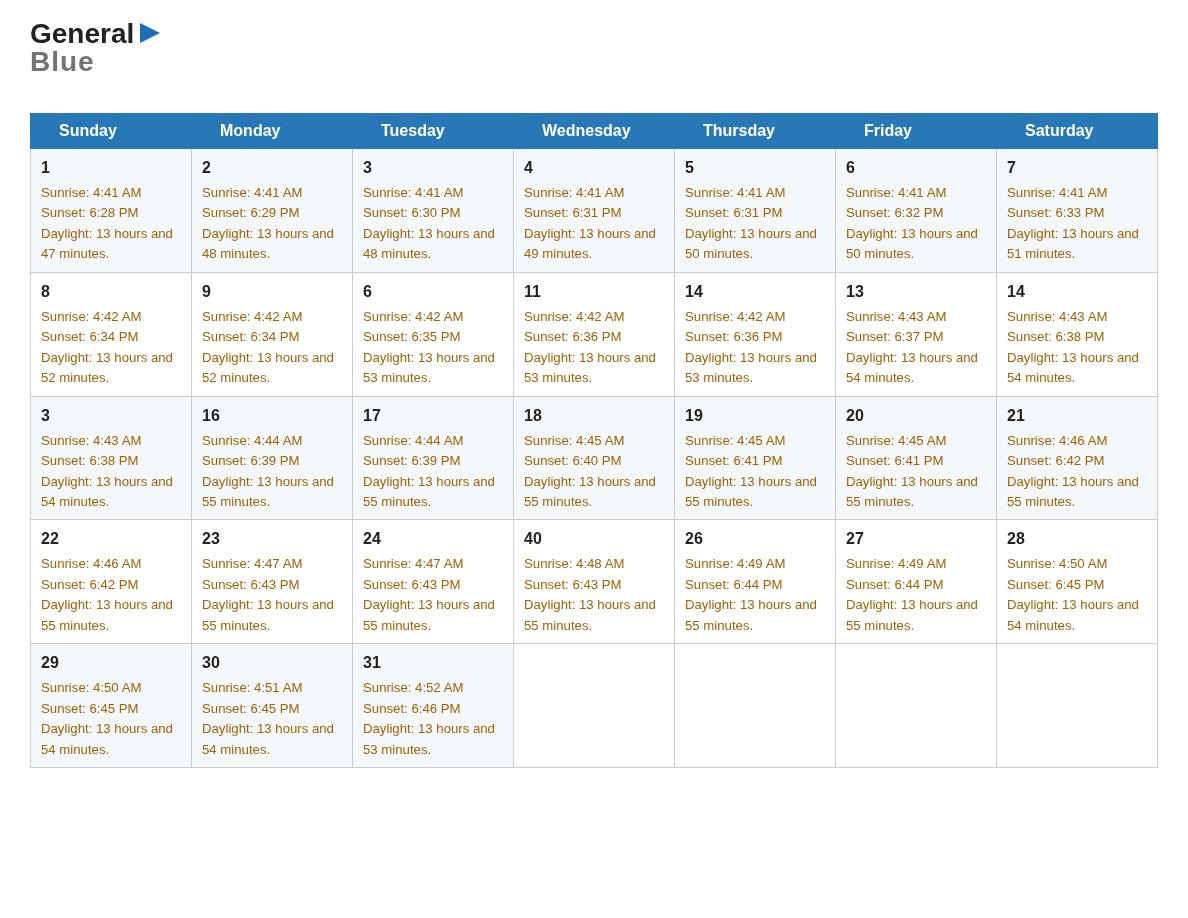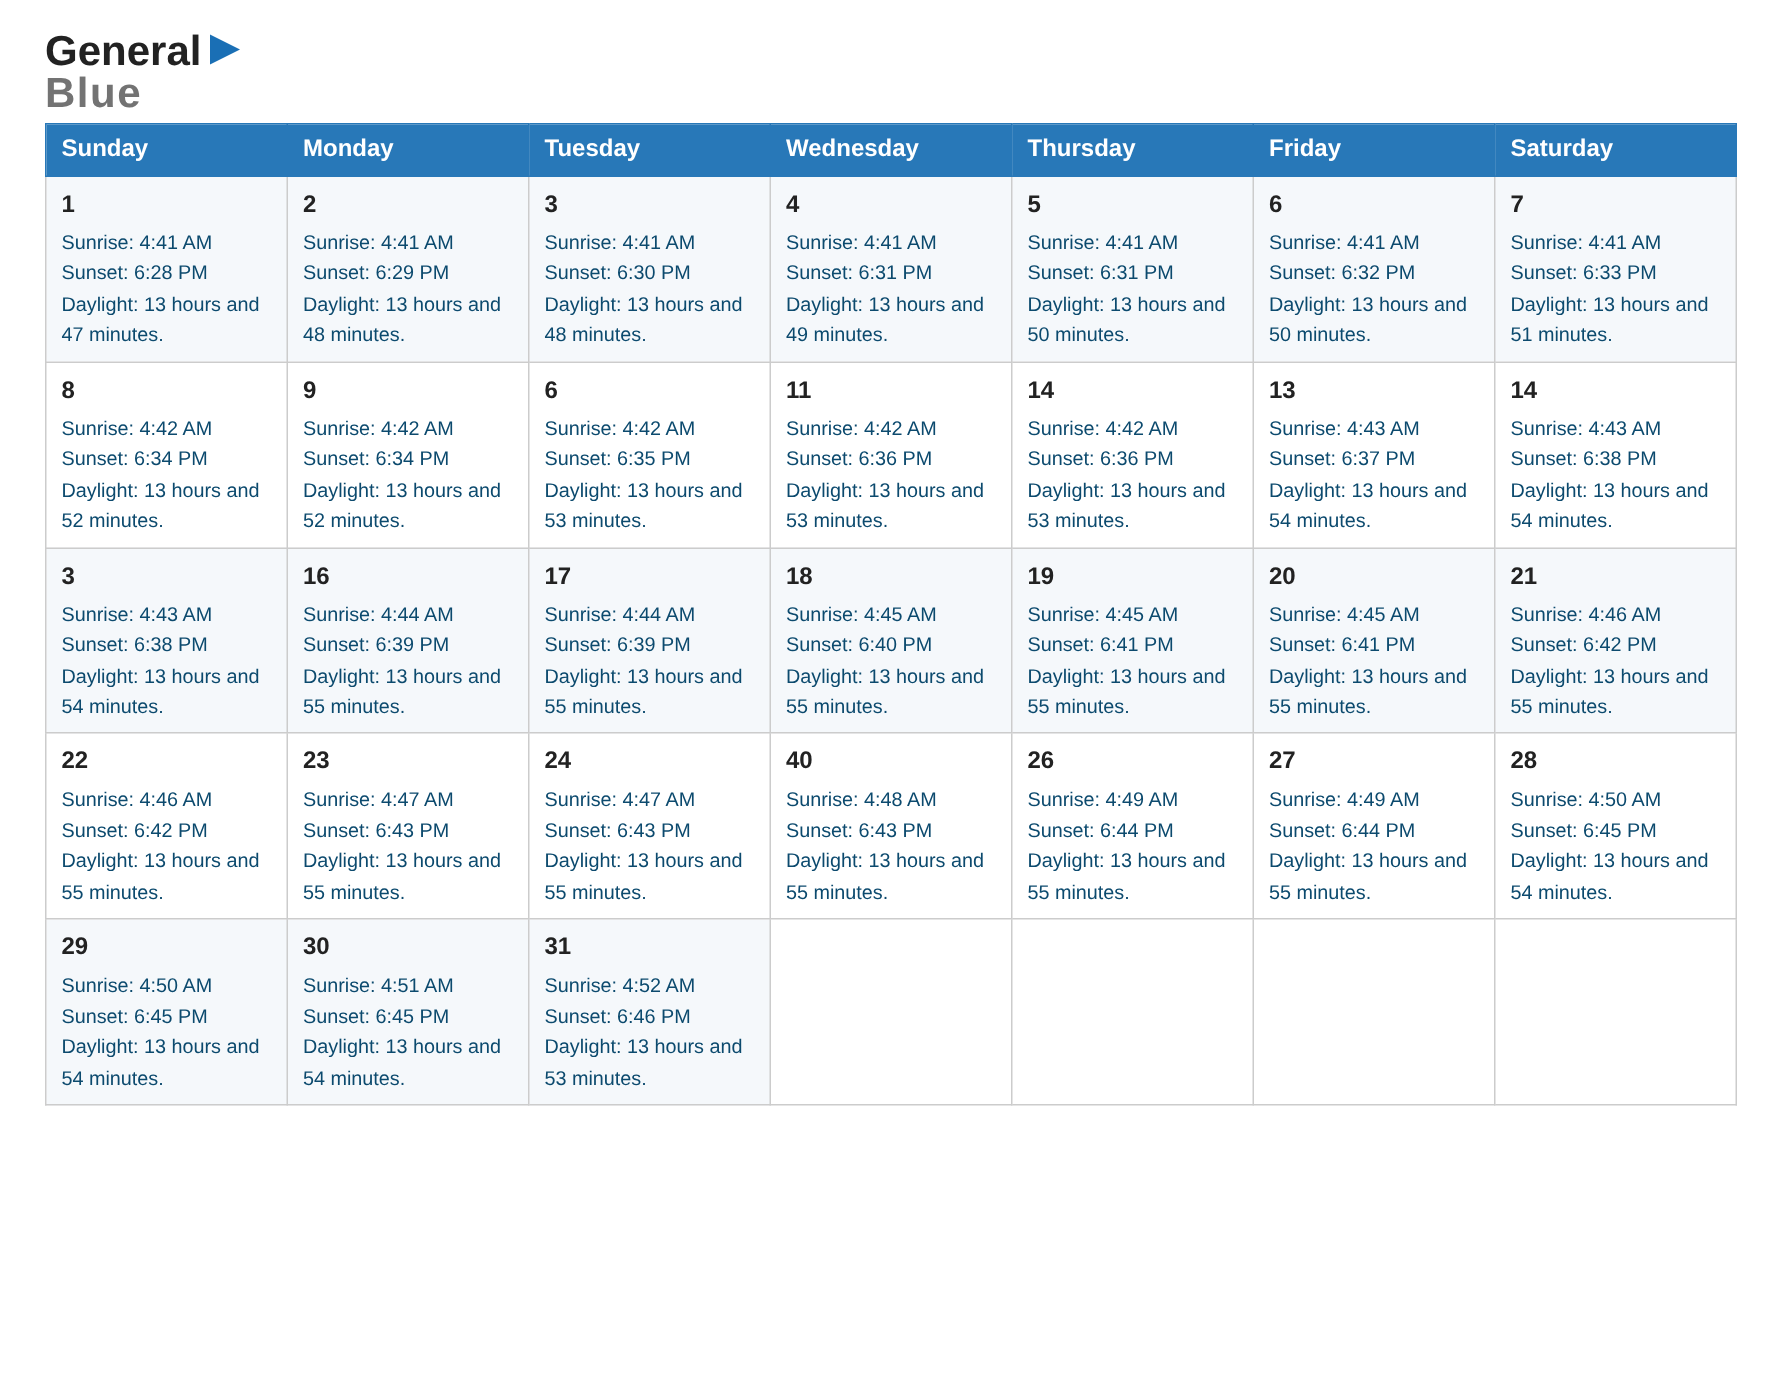--- a/index.html
+++ b/index.html
@@ -8,21 +8,21 @@
       background: #fff;
       color: #222;
       width: 1188px;
       min-height: 918px;
       padding: 20px 30px;
     }
     .header {
       display: flex;
       justify-content: space-between;
       align-items: flex-start;
-      margin-bottom: 4px;
+      margin-bottom: 35px;
     }
     .logo {
       display: flex;
       flex-direction: column;
       align-items: flex-start;
     }
     .logo-text {
       font-size: 28px;
       font-weight: bold;
       color: #222;
@@ -52,21 +52,21 @@
     table {
       width: 100%;
       border-collapse: collapse;
       table-layout: fixed;
     }
     thead tr th {
       background-color: #2878b8;
       color: #fff;
       font-size: 16px;
       font-weight: bold;
-      padding: 8px 10px;
+      padding: 8px 28px;
       text-align: left;
       border: 1px solid #2878b8;
     }
     tbody tr td {
       vertical-align: top;
       padding: 7px 10px;
       border: 1px solid #ccc;
       font-size: 13.5px;
       line-height: 1.5;
       min-height: 100px;
@@ -74,21 +74,21 @@
     }
     .day-num {
       font-size: 16px;
       font-weight: bold;
       color: #222;
       display: block;
       margin-bottom: 3px;
     }
     .day-info {
       font-size: 13.2px;
-      color: #0c4a6e;
+      color: #a16207;
       line-height: 1.55;
     }
     tbody tr:nth-child(odd) td {
       background: #f5f8fb;
     }
     tbody tr:nth-child(even) td {
       background: #fff;
     }
     .empty-cell {
       background: #fff !important;

